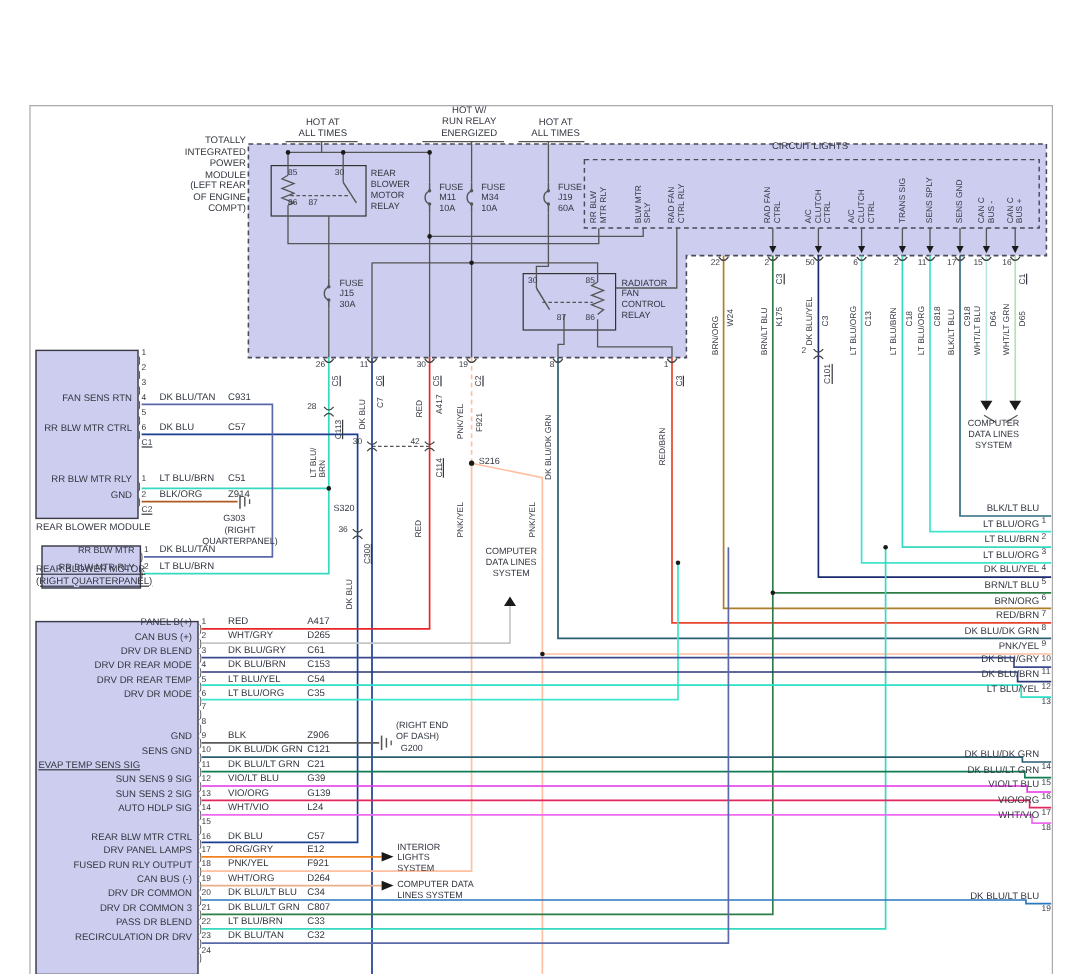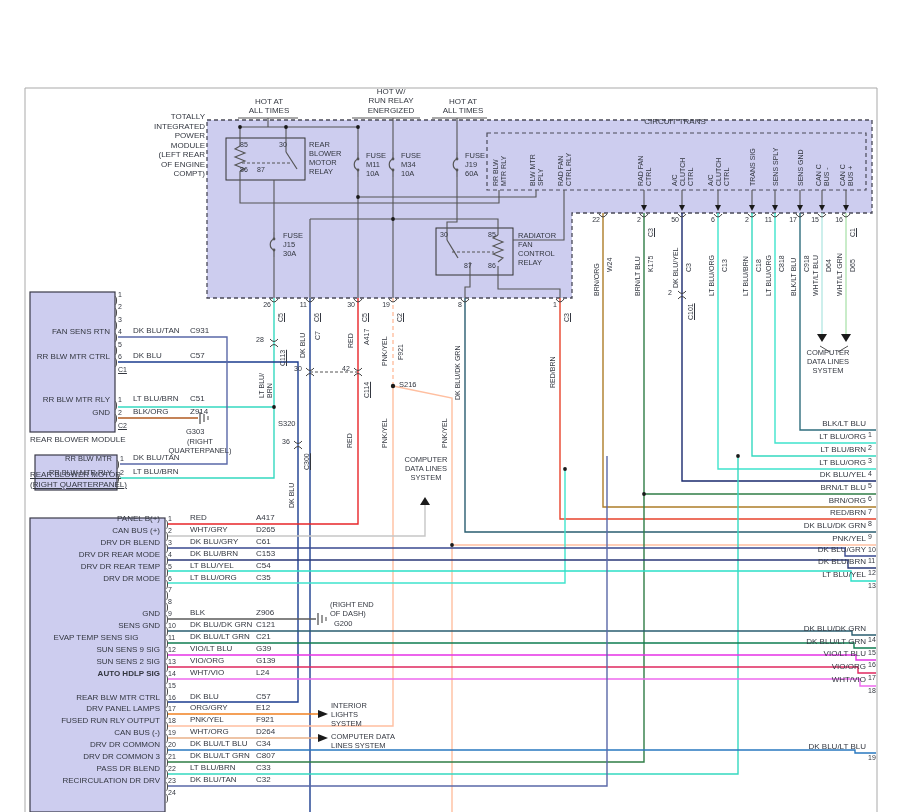--- a/index.html
+++ b/index.html
@@ -246,21 +246,21 @@
       <div class="lb" style="left: 240px; top: 166px; font-size: 7px;">86</div>
       <div class="lb" style="left: 257px; top: 166px; font-size: 7px;">87</div>
       <div class="lb" style="left: 518px; top: 231px; font-size: 7.5px; line-height: 9px;">RADIATOR
 FAN
 CONTROL
 RELAY</div>
       <div class="lb" style="left: 440px; top: 231px; font-size: 7px;">30</div>
       <div class="lb" style="left: 488px; top: 231px; font-size: 7px;">85</div>
       <div class="lb" style="left: 464px; top: 262px; font-size: 7px;">87</div>
       <div class="lb" style="left: 488px; top: 262px; font-size: 7px;">86</div>
-      <div class="lb" style="left: 625px; top: 118px; font-size: 8px; width: 100px; text-align: center;">CIRCUIT TRANS</div>
+      <div class="lb" style="left: 625px; top: 118px; font-size: 8px; width: 100px; text-align: center;">CIRCUIT LIGHTS</div>
       <div class="lb rot" style="left: 492px; top: 186px; font-size: 7px; line-height: 8px;">RR BLW
 MTR RLY</div>
       <div class="lb rot" style="left: 529px; top: 186px; font-size: 7px; line-height: 8px;">BLW MTR
 SPLY</div>
       <div class="lb rot" style="left: 557px; top: 186px; font-size: 7px; line-height: 8px;">RAD FAN
 CTRL RLY</div>
       <div class="lb rot" style="left: 637px; top: 186px; font-size: 7px; line-height: 8px;">RAD FAN
 CTRL</div>
       <div class="lb rot" style="left: 671px; top: 186px; font-size: 7px; line-height: 8px;">A/C
 CLUTCH
@@ -416,33 +416,33 @@
       <div class="lb" style="left: 168px; top: 598px; font-size: 7px;">8</div>
       <div class="lb" style="left: 168px; top: 610px; font-size: 7px;">9</div>
       <div class="lb" style="left: 32px; top: 610px; font-size: 8px; width: 128px; text-align: right;">GND</div>
       <div class="lb" style="left: 190px; top: 609px; font-size: 8px;">BLK</div>
       <div class="lb" style="left: 256px; top: 609px; font-size: 8px;">Z906</div>
       <div class="lb" style="left: 168px; top: 622px; font-size: 7px;">10</div>
       <div class="lb" style="left: 32px; top: 622px; font-size: 8px; width: 128px; text-align: right;">SENS GND</div>
       <div class="lb" style="left: 190px; top: 621px; font-size: 8px;">DK BLU/DK GRN</div>
       <div class="lb" style="left: 256px; top: 621px; font-size: 8px;">C121</div>
       <div class="lb" style="left: 168px; top: 634px; font-size: 7px;">11</div>
-      <div class="lb" style="left: 32px; top: 634px; font-size: 8px; width: 128px; text-align: center;">EVAP TEMP SENS SIG</div>
+      <div class="lb" style="left: 32px; top: 634px; font-size: 8px; width: 128px; text-align: left; text-decoration: underline;">EVAP TEMP SENS SIG</div>
       <div class="lb" style="left: 190px; top: 633px; font-size: 8px;">DK BLU/LT GRN</div>
       <div class="lb" style="left: 256px; top: 633px; font-size: 8px;">C21</div>
       <div class="lb" style="left: 168px; top: 646px; font-size: 7px;">12</div>
       <div class="lb" style="left: 32px; top: 646px; font-size: 8px; width: 128px; text-align: right;">SUN SENS 9 SIG</div>
       <div class="lb" style="left: 190px; top: 645px; font-size: 8px;">VIO/LT BLU</div>
       <div class="lb" style="left: 256px; top: 645px; font-size: 8px;">G39</div>
       <div class="lb" style="left: 168px; top: 658px; font-size: 7px;">13</div>
       <div class="lb" style="left: 32px; top: 658px; font-size: 8px; width: 128px; text-align: right;">SUN SENS 2 SIG</div>
       <div class="lb" style="left: 190px; top: 657px; font-size: 8px;">VIO/ORG</div>
       <div class="lb" style="left: 256px; top: 657px; font-size: 8px;">G139</div>
       <div class="lb" style="left: 168px; top: 670px; font-size: 7px;">14</div>
-      <div class="lb" style="left: 32px; top: 670px; font-size: 8px; width: 128px; text-align: right; font-weight: bold;">AUTO HDLP SIG</div>
+      <div class="lb" style="left: 32px; top: 670px; font-size: 8px; width: 128px; text-align: right;">AUTO HDLP SIG</div>
       <div class="lb" style="left: 190px; top: 669px; font-size: 8px;">WHT/VIO</div>
       <div class="lb" style="left: 256px; top: 669px; font-size: 8px;">L24</div>
       <div class="lb" style="left: 168px; top: 682px; font-size: 7px;">15</div>
       <div class="lb" style="left: 168px; top: 694px; font-size: 7px;">16</div>
       <div class="lb" style="left: 32px; top: 694px; font-size: 8px; width: 128px; text-align: right;">REAR BLW MTR CTRL</div>
       <div class="lb" style="left: 190px; top: 693px; font-size: 8px;">DK BLU</div>
       <div class="lb" style="left: 256px; top: 693px; font-size: 8px;">C57</div>
       <div class="lb" style="left: 168px; top: 705px; font-size: 7px;">17</div>
       <div class="lb" style="left: 32px; top: 705px; font-size: 8px; width: 128px; text-align: right;">DRV PANEL LAMPS</div>
       <div class="lb" style="left: 190px; top: 704px; font-size: 8px;">ORG/GRY</div>

